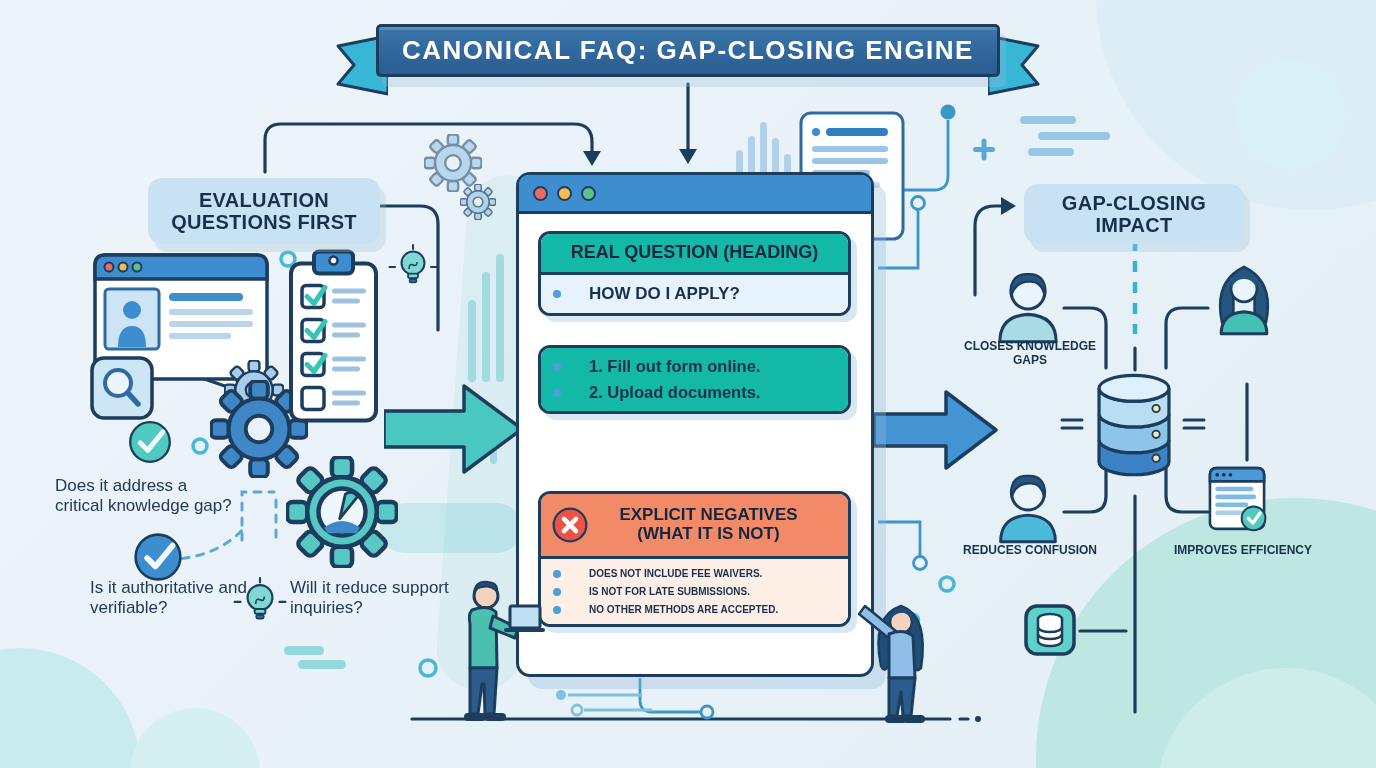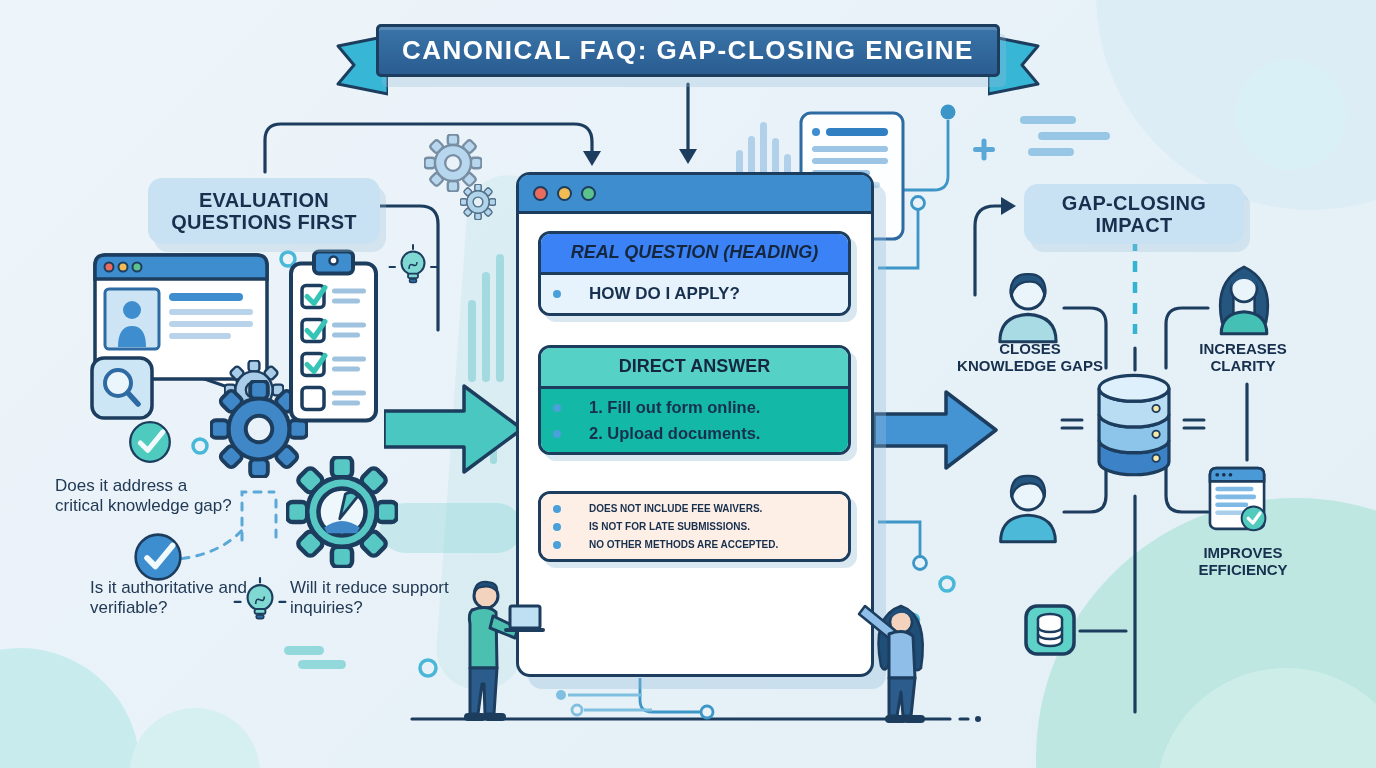--- a/index.html
+++ b/index.html
@@ -17,21 +17,21 @@
     font-weight:800; font-size:20px; line-height:1.12; color:#17304e;
     letter-spacing:.3px; padding:6px 12px; box-sizing:border-box;
     box-shadow:6px 8px 0 rgba(150,190,215,.28);
     margin-top:8px;
   }
   .question {
     position:absolute; z-index:2; font-weight:400; font-size:17px;
     line-height:1.2; color:#223a55;
   }
   .impact-label {
-    position:absolute; z-index:2; font-weight:800; font-size:15px;
+    position:absolute; z-index:2; font-weight:800; font-size:12px;
     line-height:1.15; color:#17304e; text-align:center;
   }
   .banner-wrap { position:absolute; left:50%; top:24px; transform:translateX(-50%); z-index:6; }
   .banner-band {
     position:relative; z-index:2; width:618px; height:47px; line-height:47px;
     background:linear-gradient(#3a74a8,#2a5d92); border:3px solid #1c3d5e; border-radius:5px;
     text-align:center; color:#ffffff; font-weight:800; font-size:26px; letter-spacing:1.5px;
     box-shadow:inset 0 3px 0 rgba(255,255,255,.18), 6px 10px 0 rgba(150,190,215,.3);
   }
   .tail { position:absolute; top:10px; z-index:1; }
@@ -48,21 +48,21 @@
   .dot { width:15px; height:15px; border-radius:50%; border:2.5px solid #1c3d5e; box-sizing:border-box; }
   .faq-card {
     position:absolute; left:19px; width:313px; border:3px solid #1c3d5e; border-radius:12px;
     overflow:hidden; box-sizing:border-box; box-shadow:6px 6px 0 rgba(160,195,220,.4); background:#fff;
   }
   .faq-head {
     position:relative; font-weight:800; text-align:center; color:#14273e; font-size:18px;
     border-bottom:3px solid #1c3d5e; display:flex; align-items:center; justify-content:center;
     min-height:38px; line-height:1.1;
   }
-  .head-blue { background:#3b82f6;font-style:italic; }
+  .head-blue { background:#14b8a6; }
   .head-teal { background:#55d1c5; }
   .head-orange { background:#f28a68; min-height:62px; font-size:17px; }
   .faq-body { padding:9px 12px; display:flex; flex-direction:column; gap:7px; }
   .body-blue { background:#e7f3fc; }
   .body-teal { background:#14b8a6; }
   .body-peach { background:#fdeee6; }
   .bullet-row { display:flex; align-items:center; gap:28px; font-weight:800; color:#17304e; }
   .bullet-dot { width:8px; height:8px; border-radius:50%; background:#4aa0d8; flex:none; }
   .fs-q { font-size:17px; }
   .fs-a { font-size:16.5px; }
@@ -359,34 +359,43 @@
       <div class="faq-head head-blue">REAL QUESTION (HEADING)</div>
       <div class="faq-body body-blue">
         <div class="bullet-row fs-q">
           <span class="bullet-dot"></span>
           <span>HOW DO I APPLY?</span>
         </div>
       </div>
     </div>
 
     <div class="faq-card" style="top:170px">
-      <div class="faq-head head-teal">DIRECT ANSWER</div>
       <div class="faq-body body-teal">
         <div class="bullet-row fs-a">
           <span class="bullet-dot"></span>
           <span>1. Fill out form online.</span>
         </div>
         <div class="bullet-row fs-a">
           <span class="bullet-dot"></span>
           <span>2. Upload documents.</span>
         </div>
       </div>
     </div>
 
     <div class="faq-card" style="top:316px">
+      <div class="faq-head head-orange">
+        <svg class="neg-x" width="38" height="38" viewBox="0 0 100 100">
+          <circle cx="50" cy="50" r="43" fill="#ef5348" stroke="#1c3d5e" stroke-width="6"></circle>
+          <path d="M34 34 L66 66 M66 34 L34 66" stroke="#ffffff" stroke-width="12" stroke-linecap="round"></path>
+        </svg>
+        <span class="neg-lines">
+          <span>EXPLICIT NEGATIVES</span>
+          <span>(WHAT IT IS NOT)</span>
+        </span>
+      </div>
       <div class="faq-body body-peach">
         <div class="bullet-row fs-n">
           <span class="bullet-dot"></span>
           <span>DOES NOT INCLUDE FEE WAIVERS.</span>
         </div>
         <div class="bullet-row fs-n">
           <span class="bullet-dot"></span>
           <span>IS NOT FOR LATE SUBMISSIONS.</span>
         </div>
         <div class="bullet-row fs-n">
@@ -409,21 +418,21 @@
       <use href="#sym-person-m" width="100" height="100"></use>
     </svg>
   <svg class="icon" style="left:1206px;top:464px" width="66" height="73" viewBox="0 0 100 110">
       <use href="#sym-doccheck" width="100" height="110"></use>
     </svg>
   <svg class="icon" style="left:1088px;top:366px" width="92" height="120" viewBox="0 0 100 130">
       <use href="#sym-db" width="100" height="130"></use>
     </svg>
 
   <div class="impact-label" style="left:950px;top:340px;width:160px">CLOSES KNOWLEDGE GAPS</div>
-  <div class="impact-label" style="left:1167px;top:340px;width:152px">INCREASES CLARITY</div>
+  <div class="impact-label" style="left:950px;top:544px;width:160px">REDUCES CONFUSION</div>
   <div class="impact-label" style="left:1167px;top:544px;width:152px">IMPROVES EFFICIENCY</div>
 
   <svg class="icon" style="left:1024px;top:604px" width="52" height="52" viewBox="0 0 52 52">
     <rect x="2" y="2" width="48" height="48" rx="11" fill="#5ed1c8" stroke="#1c3d5e" stroke-width="3.5"></rect>
     <ellipse cx="26" cy="15" rx="12" ry="5" fill="#ffffff" stroke="#1c3d5e" stroke-width="2.5"></ellipse>
     <path d="M14 15 V37 A12 5 0 0 0 38 37 V15" fill="#ffffff" stroke="#1c3d5e" stroke-width="2.5"></path>
     <path d="M14 23 A12 5 0 0 0 38 23 M14 30 A12 5 0 0 0 38 30" fill="none" stroke="#1c3d5e" stroke-width="2.5"></path>
   </svg>
 
   <svg class="person-fig" style="left:430px;top:578px" width="115" height="147" viewBox="0 0 115 147">

